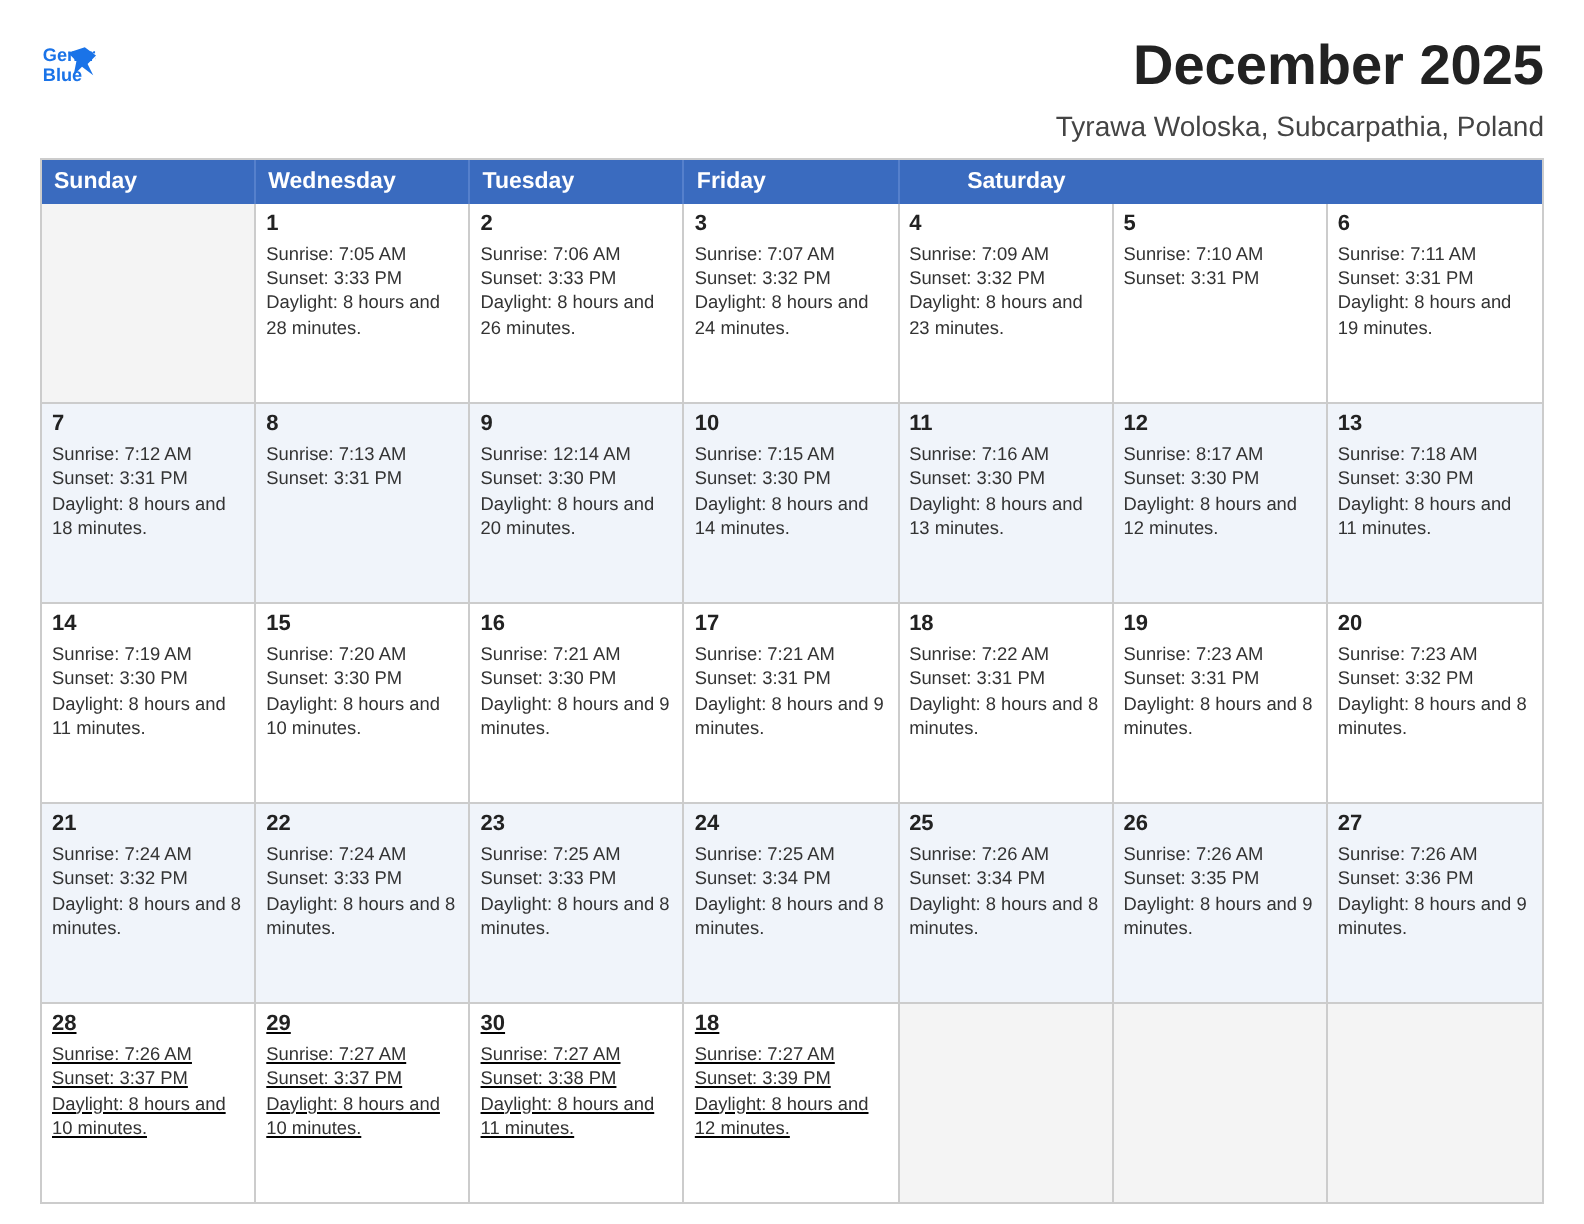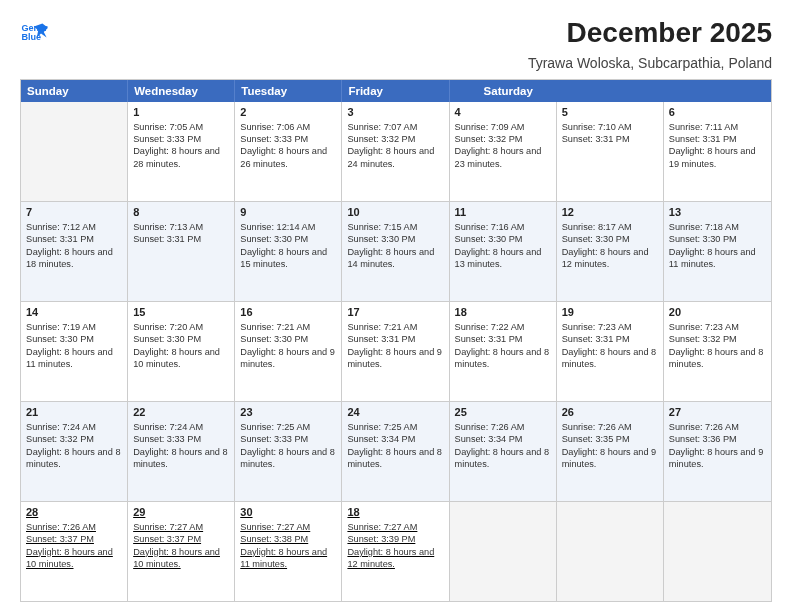--- a/index.html
+++ b/index.html
@@ -173,21 +173,21 @@
           </div>
           <div class="cal-cell">
             <div class="cell-day">8</div>
             <div>Sunrise: 7:13 AM</div>
             <div>Sunset: 3:31 PM</div>
           </div>
           <div class="cal-cell">
             <div class="cell-day">9</div>
             <div>Sunrise: 12:14 AM</div>
             <div>Sunset: 3:30 PM</div>
-            <div>Daylight: 8 hours and 15 minutes.</div>
+            <div>Daylight: 8 hours and 20 minutes.</div>
           </div>
           <div class="cal-cell">
             <div class="cell-day">10</div>
             <div>Sunrise: 7:15 AM</div>
             <div>Sunset: 3:30 PM</div>
             <div>Daylight: 8 hours and 14 minutes.</div>
           </div>
           <div class="cal-cell">
             <div class="cell-day">11</div>
             <div>Sunrise: 7:16 AM</div>

